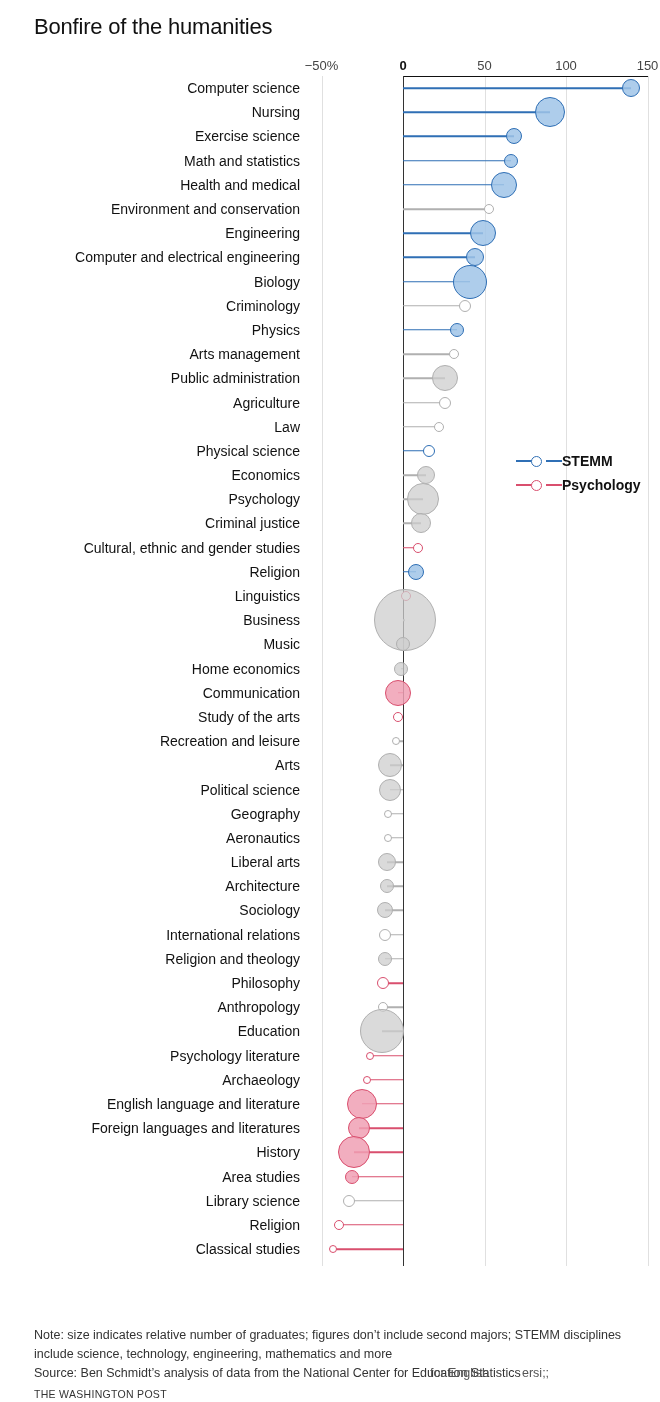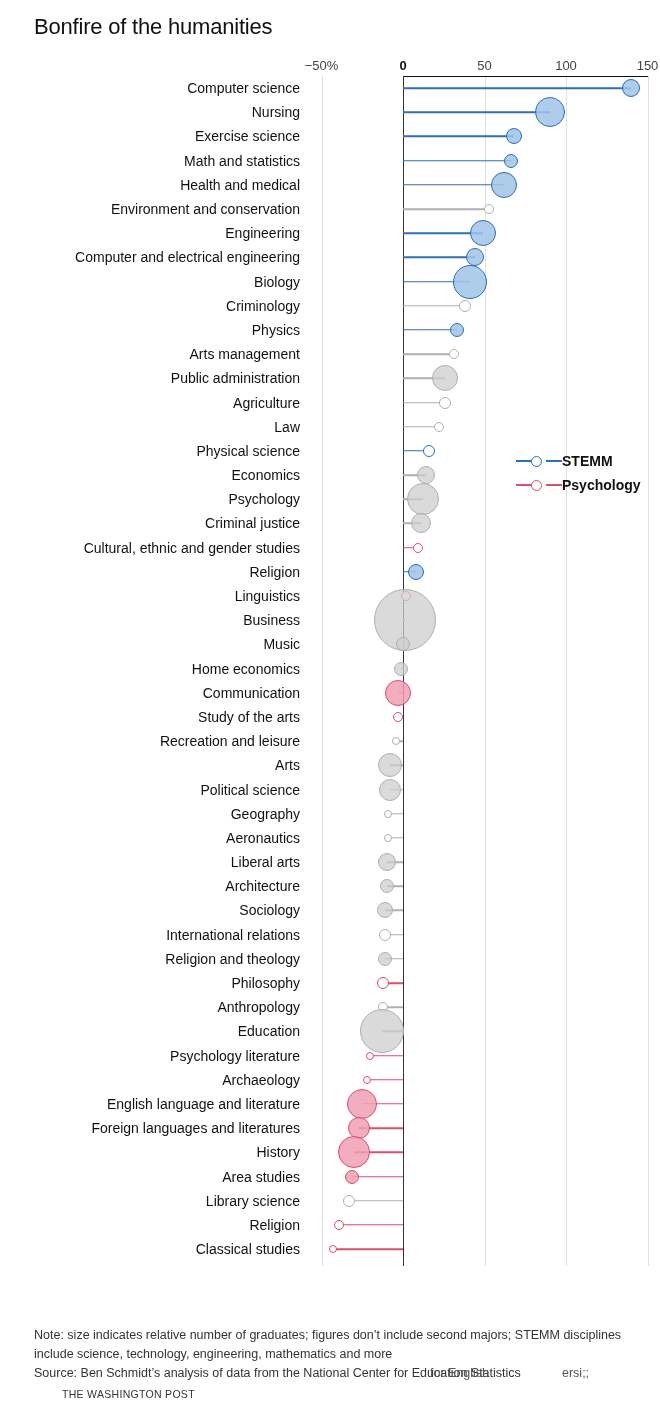--- a/index.html
+++ b/index.html
@@ -161,21 +161,20 @@
     position: relative;
   }
   .footer .ghost {
     color: #555;
   }
   .wp {
     font-size: 10.5px;
     letter-spacing: 0.3px;
     color: #333;
     margin-top: 2px;
-    margin-left: 28px;
   }
 </style>
 </head>
 <body>
 
 <div class="page">
 
   <div class="title">Bonfire of the humanities</div>
 
   <div class="chart-wrap">
@@ -456,18 +455,18 @@
         <span class="legend-label">Psychology</span>
       </div>
     </div>
   </div>
 
   <div class="footer">
     <div>Note: size indicates relative number of graduates; figures don’t include second majors; STEMM disciplines include science, technology, engineering, mathematics and more</div>
     <div class="src-overlap">
       <span>Source: Ben Schmidt’s analysis of data from the National Center for Education Statistics</span>
       <span class="ghost" style="position:absolute; left:396px; top:0;">for English</span>
-      <span class="ghost" style="position:absolute; left:528px; top:0;">ersi;;</span>
+      <span class="ghost" style="position:absolute; left:488px; top:0;">ersi;;</span>
     </div>
     <div class="wp">THE WASHINGTON POST</div>
   </div>
 
 </div>
 
 </body></html>

